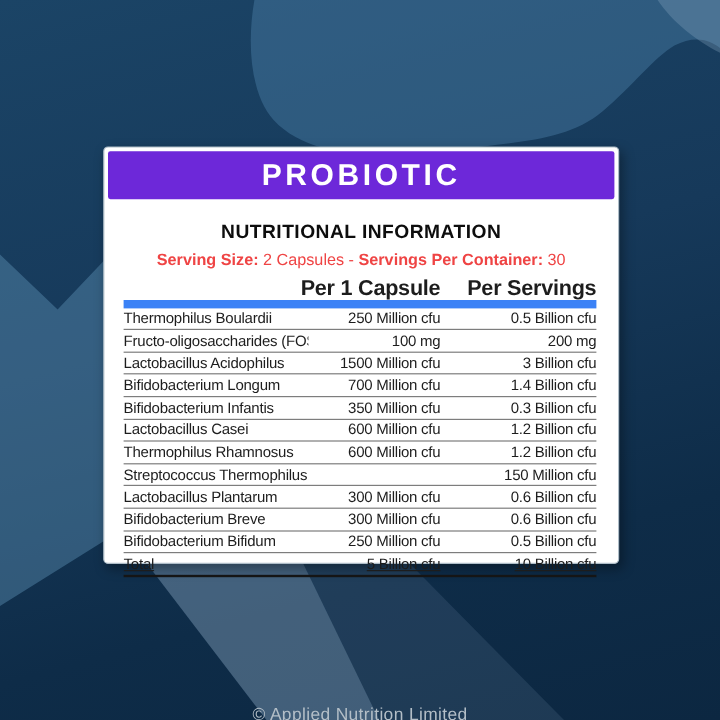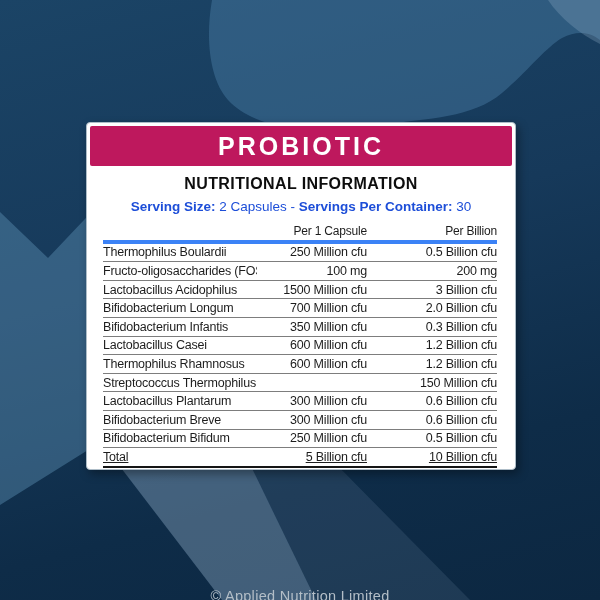--- a/index.html
+++ b/index.html
@@ -16,31 +16,31 @@
     background:#ffffff;border:1px solid #aebdc8;border-radius:4px;
     box-shadow:3px 4px 10px rgba(0,0,0,0.35);
     box-sizing:border-box;
   }
   .card-header{
     margin:3px;height:40px;border-radius:2px;
     display:flex;align-items:center;justify-content:center;
     color:#ffffff;font-size:25px;font-weight:700;letter-spacing:3px;
   }
   .nutri-heading{
-    margin-top:9px;text-align:center;color:#0d0d0d;
+    margin-top:19px;text-align:center;color:#0d0d0d;
     font-size:16px;font-weight:700;letter-spacing:0.4px;
   }
   .serving-line{
-    margin-top:6px;text-align:center;color:#1d4ed8;font-size:13.5px;
+    margin-top:6px;text-align:center;color:#ef4444;font-size:13.5px;
   }
   .serving-line .b{font-weight:700;}
 
   .tbl{margin:8px 18px 0 16px;font-size:12.5px;color:#1d1d1d;letter-spacing:-0.2px;}
   .trow{display:flex;align-items:center;height:17.6px;border-bottom:1px solid #7d7d7d;white-space:nowrap;}
-  .trow.head{font-weight:400;border-bottom:4px solid #3b82f6;font-size:12px;}
+  .trow.head{font-weight:700;border-bottom:7px solid #3b82f6;font-size:18px;}
   .trow.total{border-bottom:2px solid #151515;text-decoration:underline;}
   .c-name{flex:1 1 auto;text-align:left;overflow:hidden;}
   .c-v1{flex:0 0 110px;text-align:right;}
   .c-v2{flex:0 0 130px;text-align:right;}
 
   .footer{
     position:absolute;left:0;top:588px;width:600px;text-align:center;
     color:#b3bec7;font-size:14.5px;letter-spacing:0.3px;
   }
 </style>
@@ -49,56 +49,56 @@
 
 <svg class="bg-art" viewBox="0 0 600 600" xmlns="http://www.w3.org/2000/svg">
   <path d="M212,0 C205,40 210,80 228,100 C260,135 330,132 380,125 C430,118 472,118 502,93 C527,72 545,48 562,38 C577,30 590,32 600,40 L600,0 Z" fill="rgba(79,131,172,0.42)"></path>
   <path d="M548,0 C560,18 580,34 600,44 L600,0 Z" fill="rgba(150,180,205,0.28)"></path>
   <polygon points="0,212 48,258 120,182 120,430 0,505" fill="rgba(92,142,177,0.45)"></polygon>
   <polygon points="115,460 248,460 316,600 222,600" fill="rgba(140,170,195,0.42)"></polygon>
   <polygon points="248,460 332,460 470,600 316,600" fill="rgba(140,170,195,0.14)"></polygon>
 </svg>
 
 <div class="card">
-  <div class="card-header" style="background:#be185d;">
+  <div class="card-header" style="background:#6d28d9;">
     <span>PROBIOTIC</span>
   </div>
 
   <div class="nutri-heading">NUTRITIONAL INFORMATION</div>
 
   <div class="serving-line">
     <span class="b">Serving Size:</span><span> 2 Capsules - </span><span class="b">Servings Per Container:</span><span> 30</span>
   </div>
 
   <div class="tbl">
     <div class="trow head">
       <span class="c-name"></span>
       <span class="c-v1">Per 1 Capsule</span>
-      <span class="c-v2">Per Billion</span>
+      <span class="c-v2">Per Servings</span>
     </div>
 
     <div class="trow">
       <span class="c-name">Thermophilus Boulardii</span>
       <span class="c-v1">250 Million cfu</span>
       <span class="c-v2">0.5 Billion cfu</span>
     </div>
     <div class="trow">
       <span class="c-name">Fructo-oligosaccharides (FOS)</span>
       <span class="c-v1">100 mg</span>
       <span class="c-v2">200 mg</span>
     </div>
     <div class="trow">
       <span class="c-name">Lactobacillus Acidophilus</span>
       <span class="c-v1">1500 Million cfu</span>
       <span class="c-v2">3 Billion cfu</span>
     </div>
     <div class="trow">
       <span class="c-name">Bifidobacterium Longum</span>
       <span class="c-v1">700 Million cfu</span>
-      <span class="c-v2">2.0 Billion cfu</span>
+      <span class="c-v2">1.4 Billion cfu</span>
     </div>
     <div class="trow">
       <span class="c-name">Bifidobacterium Infantis</span>
       <span class="c-v1">350 Million cfu</span>
       <span class="c-v2">0.3 Billion cfu</span>
     </div>
     <div class="trow">
       <span class="c-name">Lactobacillus Casei</span>
       <span class="c-v1">600 Million cfu</span>
       <span class="c-v2">1.2 Billion cfu</span>

